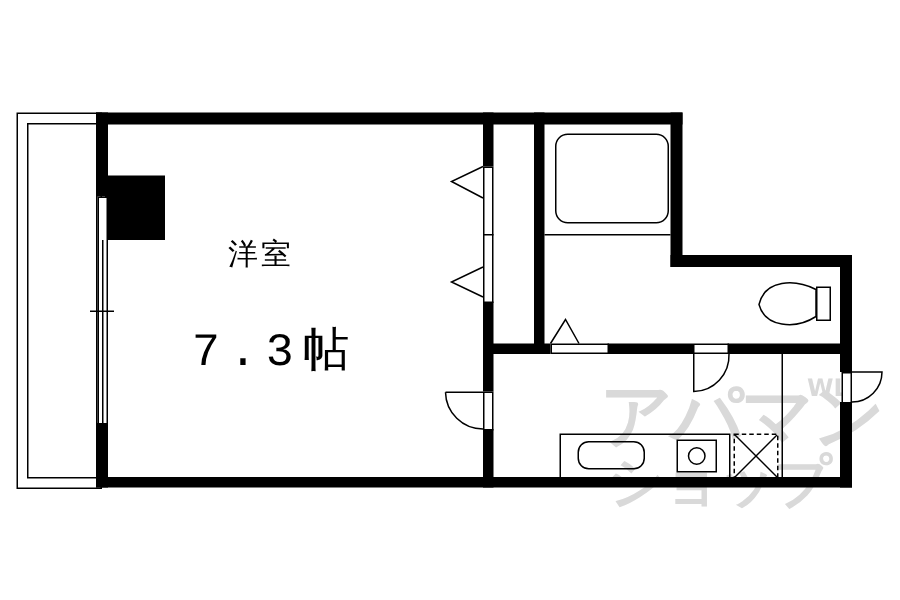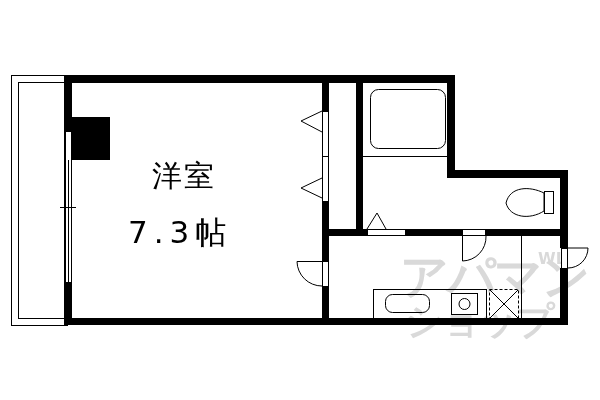--- a/index.html
+++ b/index.html
@@ -1,20 +1,20 @@
 <!DOCTYPE html>
 <html><head>
 <meta charset="utf-8">
 <style>
   html,body{margin:0;padding:0;background:#ffffff;}
   body{width:600px;height:400px;position:relative;overflow:hidden;font-family:"DejaVu Sans",sans-serif;}
   svg{position:absolute;left:0;top:0;}
   .label{position:absolute;color:#000;font-family:"DejaVu Sans",sans-serif;white-space:nowrap;}
-  #room-name{left:152px;top:156px;font-size:30px;letter-spacing:2px;}
-  #room-size{left:128px;top:212px;font-size:31px;letter-spacing:6px;}
+  #room-name{left:152px;top:156px;font-size:20px;letter-spacing:2px;}
+  #room-size{left:128px;top:212px;font-size:31px;letter-spacing:6px;font-family:Liberation Mono, monospace;}
   .wm{position:absolute;color:#d9d9d9;font-weight:bold;font-family:"DejaVu Sans",sans-serif;}
   #wm1{left:400px;top:245px;font-size:48px;letter-spacing:-2px;}
   #wm2{left:405px;top:296px;font-size:38px;letter-spacing:-2px;}
   #wm3{left:538px;top:250px;font-size:16px;line-height:17px;width:14px;}
 </style>
 </head>
 <body>
 
 <div class="wm" id="wm1">アパマン</div>
 <div class="wm" id="wm2">ショップ</div>

